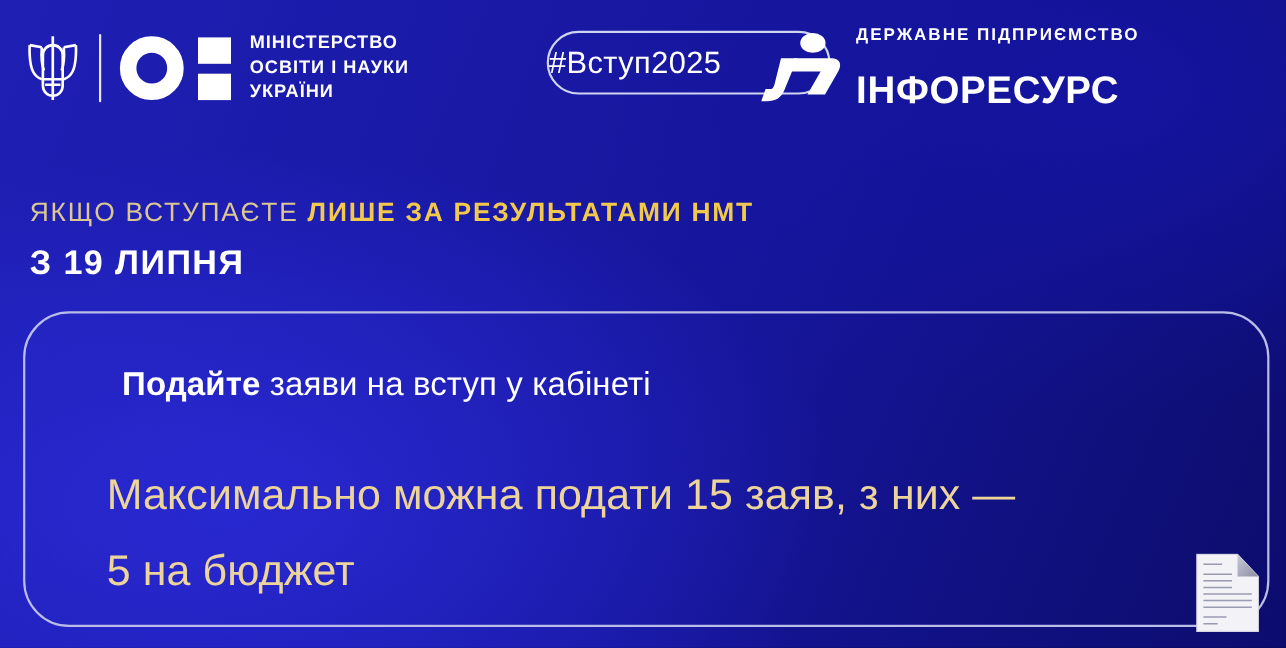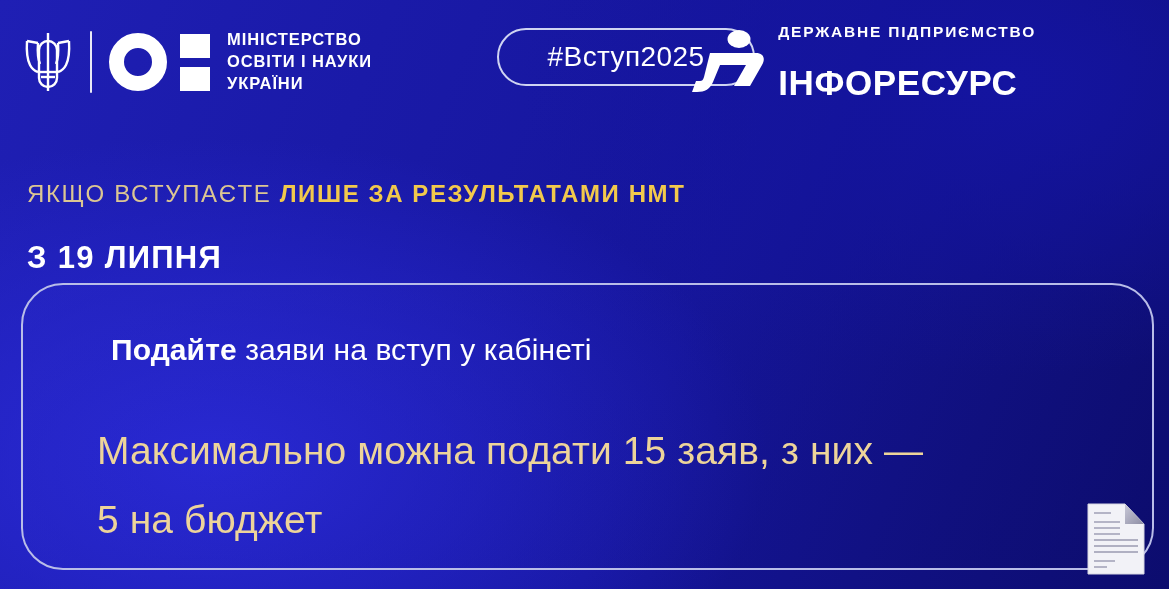--- a/index.html
+++ b/index.html
@@ -67,21 +67,20 @@
   }
 
   .hashtag-pill {
     position: absolute;
     left: 497px; top: 28px;
     width: 258px; height: 58px;
     border: 2px solid #cfd4f2;
     border-radius: 30px;
     display: flex;
     align-items: center;
-    justify-content: center;
     box-sizing: border-box;
   }
   .hashtag-pill span {
     font-size: 28px;
     font-weight: 400;
     color: #ffffff;
     letter-spacing: 0.4px;
   }
 
   .inforesurs {
@@ -124,21 +123,21 @@
   }
   .hl-light {
     font-weight: 400;
     color: #dcc692;
   }
   .hl-bold {
     font-weight: 700;
     color: #f2c94c;
   }
   .headline-row2 {
-    margin-top: 36px;
+    margin-top: 17px;
     font-size: 31px;
     font-weight: 700;
     letter-spacing: 1.3px;
     color: #ffffff;
     line-height: 1;
   }
 
   
   .card {
     position: absolute;

